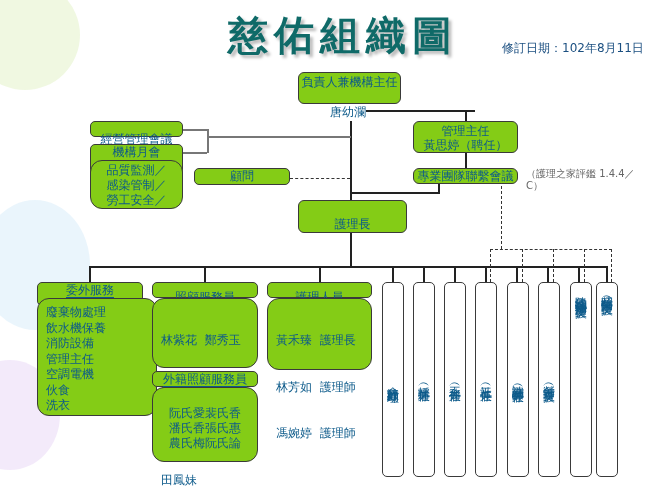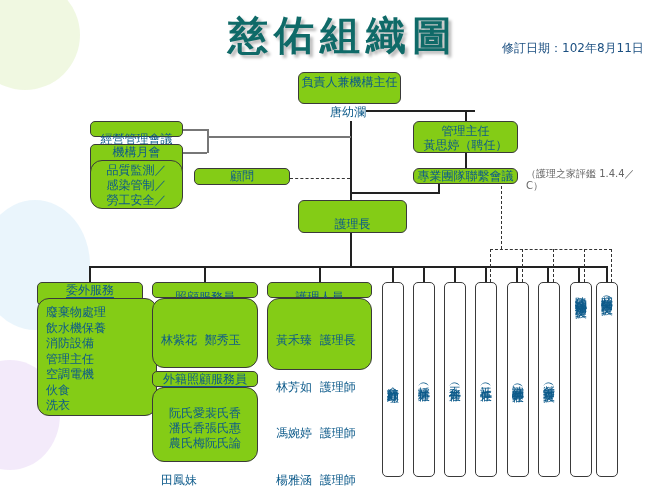--- a/index.html
+++ b/index.html
@@ -129,21 +129,20 @@
   <div>農氏梅阮氏論</div>
 </div>
 
 <div class="box hdr" style="left:267px;top:282px;width:105px;height:16px;padding-top:8px;">
   <span>護理人員</span>
 </div>
 <div class="box r10 list" style="left:267px;top:298px;width:105px;height:72px;padding-top:3px;white-space:pre;">
   <div>黃禾臻  護理長</div>
   <div>林芳如  護理師</div>
   <div>馮婉婷  護理師</div>
-  <div>楊雅涵  護理師</div>
 </div>
 
 <div class="vbox" style="left:382px;">
     <span class="vt">會計行政助理</span>
   </div>
 <div class="vbox" style="left:413px;">
     <span class="vt">採購（兼任）</span>
   </div>
 <div class="vbox" style="left:444px;">
     <span class="vt">工務（兼任）</span>

